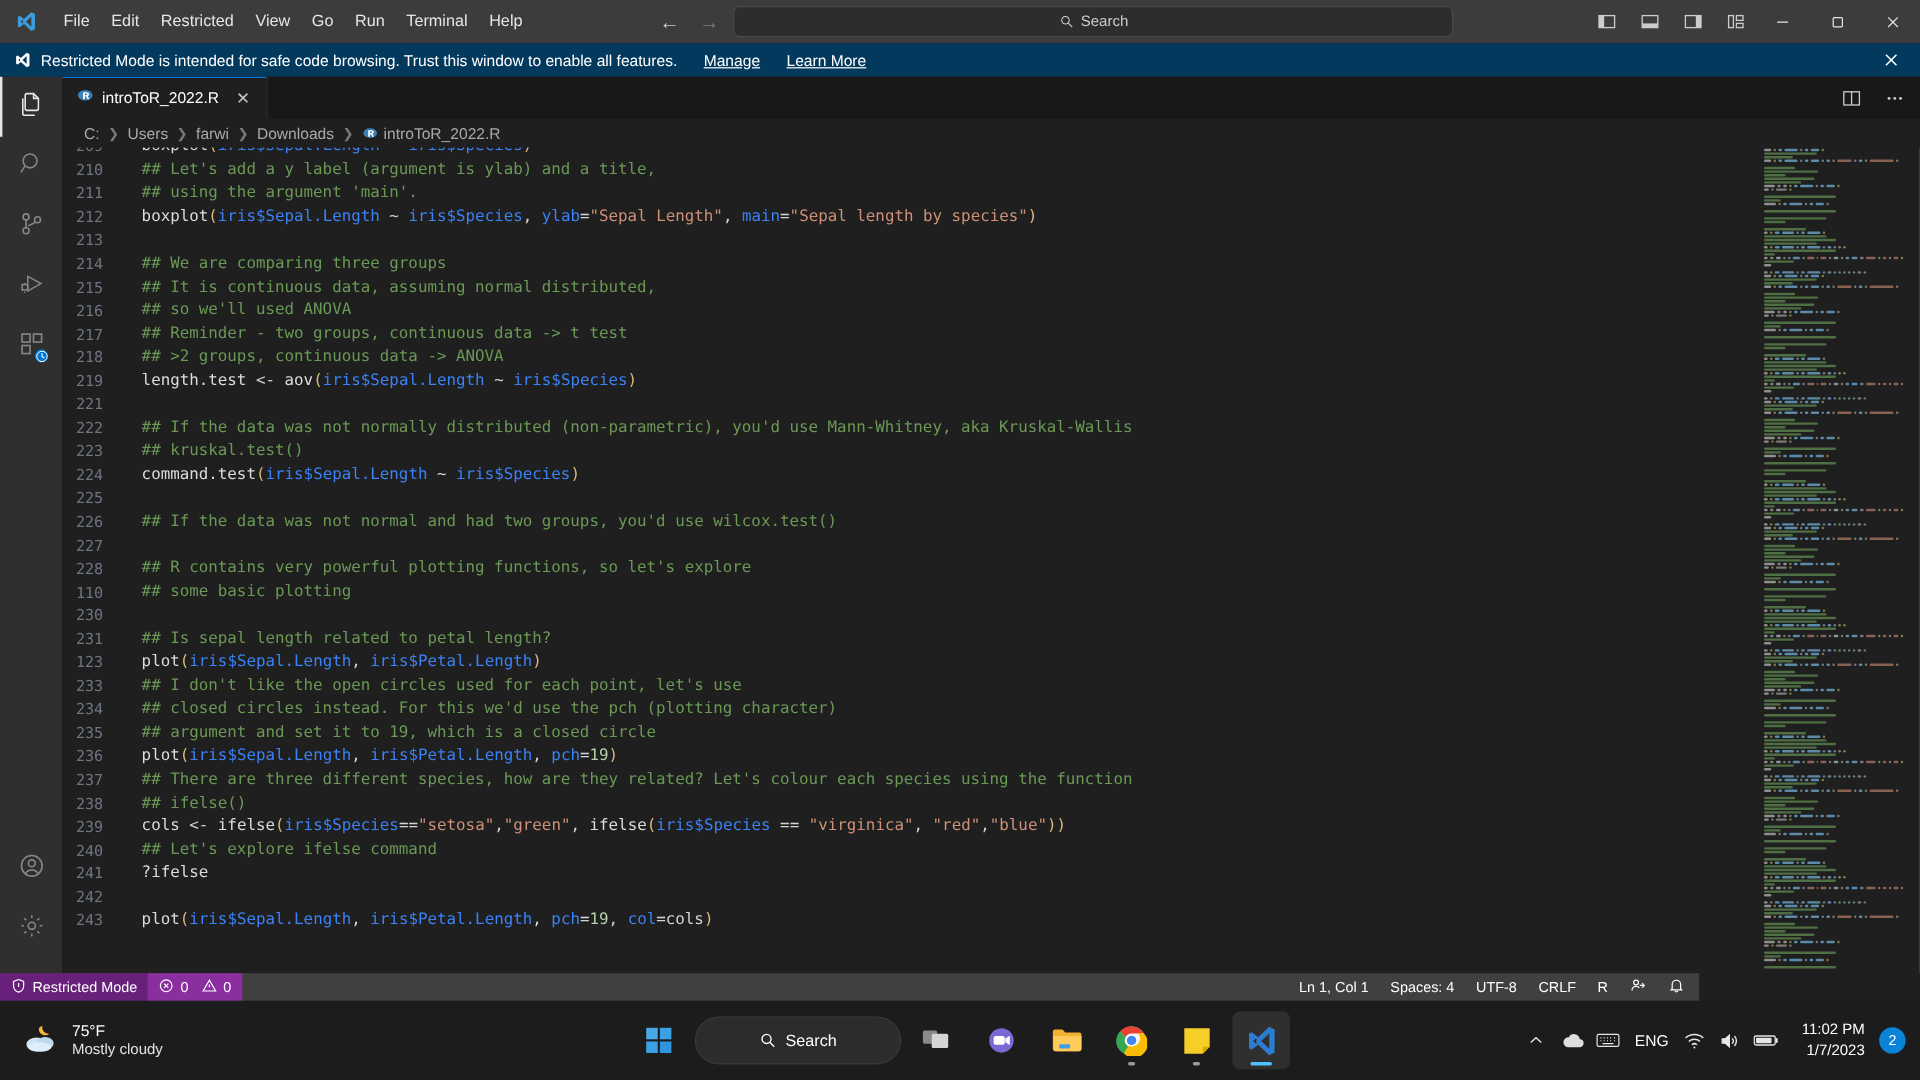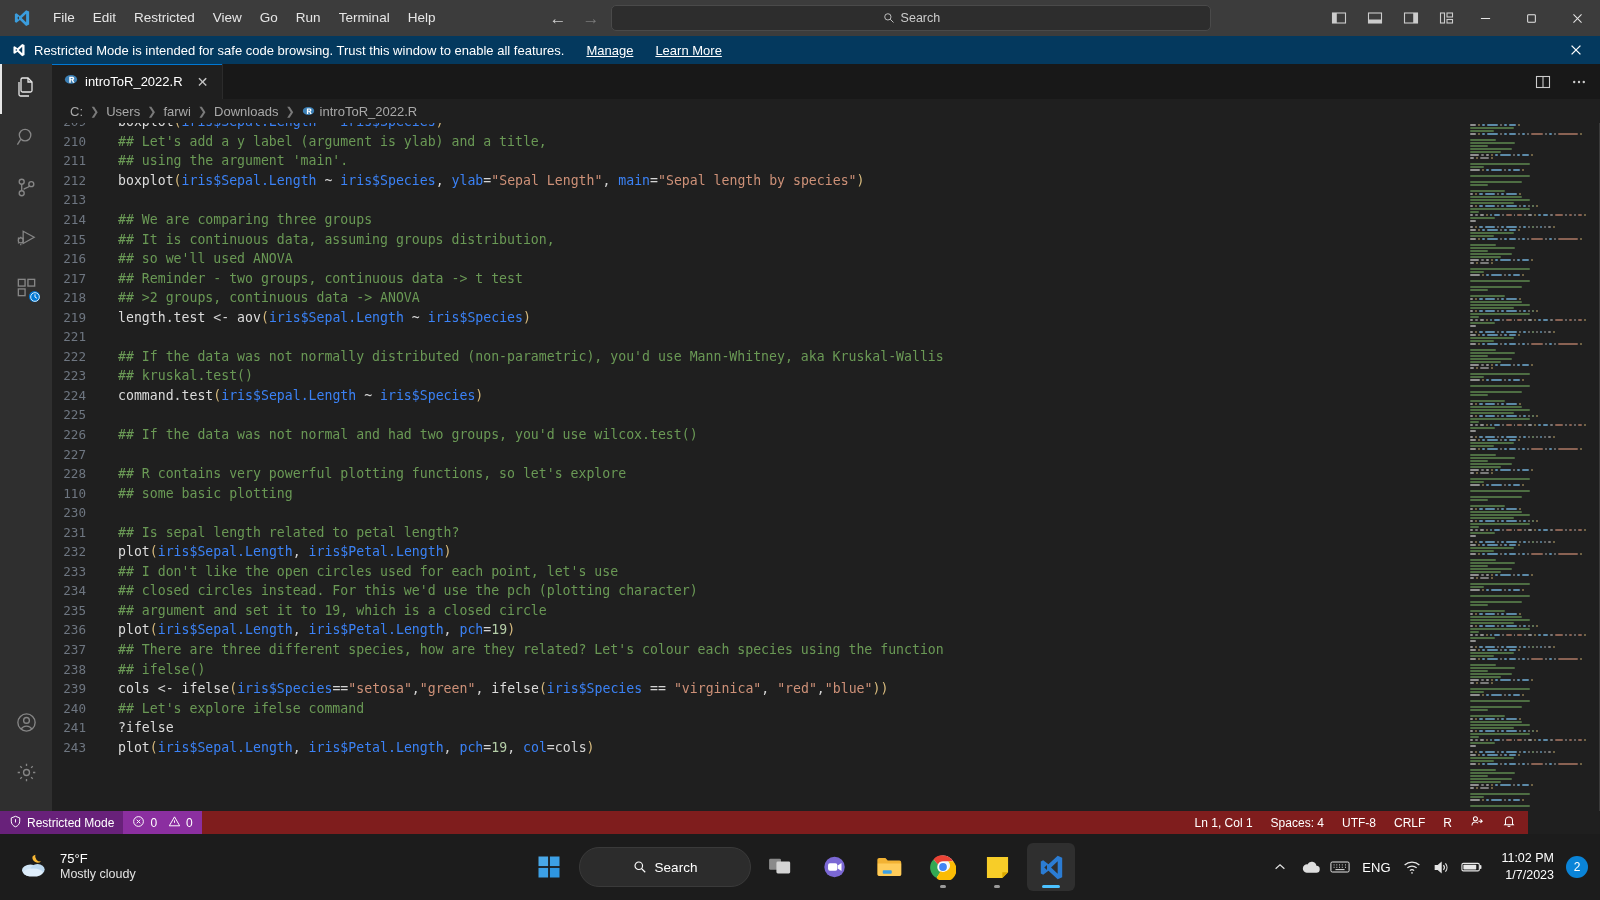--- a/index.html
+++ b/index.html
@@ -119,22 +119,22 @@
   
   .minimap { position: absolute; right: 14px; top: 0; width: 120px; height: 688px; overflow: hidden; }
   .mm-row { height: 3px; display: flex; gap: 2px; padding-left: 4px; align-items: center; }
   .mm-blk { height: 2px; border-radius: 1px; }
   .mm-slider { position: absolute; right: 0; top: 0; width: 1px; height: 688px; background: #3a3a3a; }
 
   .scrollbar-v { position: absolute; right: 0; top: 0; width: 14px; height: 688px; background: transparent; }
 
   
   .statusbar {
-    position: absolute; left: 0; top: 811px; width: 1528px; height: 23px;
-    background: #7f1d1d; display: flex; align-items: center;
+    position: absolute; left: 0; top: 811px; width: 1416px; height: 23px;
+    background: #404040; display: flex; align-items: center;
     color: #ffffff; font-size: 12px;
   }
   .sb-left { display: flex; align-items: center; height: 23px; }
   .sb-item { display: flex; align-items: center; gap: 5px; padding: 0 9px; height: 23px; }
   .sb-restricted { background: #68217a; padding-left: 9px; }
   .sb-problems { background: #8b2fa0; }
   .sb-right { position: absolute; right: 0; display: flex; align-items: center; height: 23px; }
 
   
   .taskbar {
@@ -382,46 +382,47 @@
     </div>
 
     <div class="codearea">
       <div class="code-scroll" id="code-scroll">
           <div class="cline"><span class="lnum">209</span><span class="ctext"><span class="c-fn">boxplot</span><span class="c-par">(</span><span class="c-var">iris</span><span class="c-var">$Sepal.Length</span><span class="c-op"> ~ </span><span class="c-var">iris</span><span class="c-var">$Species</span><span class="c-par">)</span></span></div>
           <div class="cline"><span class="lnum">210</span><span class="ctext"><span class="c-cmt">## Let's add a y label (argument is ylab) and a title,</span></span></div>
           <div class="cline"><span class="lnum">211</span><span class="ctext"><span class="c-cmt">## using the argument 'main'.</span></span></div>
           <div class="cline"><span class="lnum">212</span><span class="ctext"><span class="c-fn">boxplot</span><span class="c-par">(</span><span class="c-var">iris</span><span class="c-var">$Sepal.Length</span><span class="c-op"> ~ </span><span class="c-var">iris</span><span class="c-var">$Species</span><span class="c-plain">, </span><span class="c-var">ylab</span><span class="c-plain">=</span><span class="c-str">"Sepal Length"</span><span class="c-plain">, </span><span class="c-var">main</span><span class="c-plain">=</span><span class="c-str">"Sepal length by species"</span><span class="c-par">)</span></span></div>
           <div class="cline"><span class="lnum">213</span><span class="ctext"></span></div>
           <div class="cline"><span class="lnum">214</span><span class="ctext"><span class="c-cmt">## We are comparing three groups</span></span></div>
-          <div class="cline"><span class="lnum">215</span><span class="ctext"><span class="c-cmt">## It is continuous data, assuming groups distribution,</span></span></div>
+          <div class="cline"><span class="lnum">215</span><span class="ctext"><span class="c-cmt">## It is continuous data, assuming normal distributed,</span></span></div>
           <div class="cline"><span class="lnum">216</span><span class="ctext"><span class="c-cmt">## so we'll used ANOVA</span></span></div>
           <div class="cline"><span class="lnum">217</span><span class="ctext"><span class="c-cmt">## Reminder - two groups, continuous data -&gt; t test</span></span></div>
           <div class="cline"><span class="lnum">218</span><span class="ctext"><span class="c-cmt">## &gt;2 groups, continuous data -&gt; ANOVA</span></span></div>
           <div class="cline"><span class="lnum">219</span><span class="ctext"><span class="c-fn">length.test</span><span class="c-op"> &lt;- </span><span class="c-fn">aov</span><span class="c-par">(</span><span class="c-var">iris</span><span class="c-var">$Sepal.Length</span><span class="c-op"> ~ </span><span class="c-var">iris</span><span class="c-var">$Species</span><span class="c-par">)</span></span></div>
           <div class="cline"><span class="lnum">221</span><span class="ctext"></span></div>
           <div class="cline"><span class="lnum">222</span><span class="ctext"><span class="c-cmt">## If the data was not normally distributed (non-parametric), you'd use Mann-Whitney, aka Kruskal-Wallis</span></span></div>
           <div class="cline"><span class="lnum">223</span><span class="ctext"><span class="c-cmt">## kruskal.test()</span></span></div>
           <div class="cline"><span class="lnum">224</span><span class="ctext"><span class="c-fn">command.test</span><span class="c-par">(</span><span class="c-var">iris</span><span class="c-var">$Sepal.Length</span><span class="c-op"> ~ </span><span class="c-var">iris</span><span class="c-var">$Species</span><span class="c-par">)</span></span></div>
           <div class="cline"><span class="lnum">225</span><span class="ctext"></span></div>
           <div class="cline"><span class="lnum">226</span><span class="ctext"><span class="c-cmt">## If the data was not normal and had two groups, you'd use wilcox.test()</span></span></div>
           <div class="cline"><span class="lnum">227</span><span class="ctext"></span></div>
           <div class="cline"><span class="lnum">228</span><span class="ctext"><span class="c-cmt">## R contains very powerful plotting functions, so let's explore</span></span></div>
           <div class="cline"><span class="lnum">110</span><span class="ctext"><span class="c-cmt">## some basic plotting</span></span></div>
           <div class="cline"><span class="lnum">230</span><span class="ctext"></span></div>
           <div class="cline"><span class="lnum">231</span><span class="ctext"><span class="c-cmt">## Is sepal length related to petal length?</span></span></div>
-          <div class="cline"><span class="lnum">232</span><span class="ctext"><span class="c-fn">plot</span><span class="c-par">(</span><span class="c-var">iris</span><span class="c-var">$Sepal.Length</span><span class="c-plain">, </span><span class="c-var">iris</span><span class="c-var">$Petal.Length</span><span class="c-par">)</span></span></div>
+          <div class="cline"><span class="lnum">123</span><span class="ctext"><span class="c-fn">plot</span><span class="c-par">(</span><span class="c-var">iris</span><span class="c-var">$Sepal.Length</span><span class="c-plain">, </span><span class="c-var">iris</span><span class="c-var">$Petal.Length</span><span class="c-par">)</span></span></div>
           <div class="cline"><span class="lnum">233</span><span class="ctext"><span class="c-cmt">## I don't like the open circles used for each point, let's use</span></span></div>
           <div class="cline"><span class="lnum">234</span><span class="ctext"><span class="c-cmt">## closed circles instead. For this we'd use the pch (plotting character)</span></span></div>
           <div class="cline"><span class="lnum">235</span><span class="ctext"><span class="c-cmt">## argument and set it to 19, which is a closed circle</span></span></div>
           <div class="cline"><span class="lnum">236</span><span class="ctext"><span class="c-fn">plot</span><span class="c-par">(</span><span class="c-var">iris</span><span class="c-var">$Sepal.Length</span><span class="c-plain">, </span><span class="c-var">iris</span><span class="c-var">$Petal.Length</span><span class="c-plain">, </span><span class="c-var">pch</span><span class="c-plain">=</span><span class="c-num">19</span><span class="c-par">)</span></span></div>
           <div class="cline"><span class="lnum">237</span><span class="ctext"><span class="c-cmt">## There are three different species, how are they related? Let's colour each species using the function</span></span></div>
           <div class="cline"><span class="lnum">238</span><span class="ctext"><span class="c-cmt">## ifelse()</span></span></div>
           <div class="cline"><span class="lnum">239</span><span class="ctext"><span class="c-fn">cols</span><span class="c-op"> &lt;- </span><span class="c-fn">ifelse</span><span class="c-par">(</span><span class="c-var">iris</span><span class="c-var">$Species</span><span class="c-plain">==</span><span class="c-str">"setosa"</span><span class="c-plain">,</span><span class="c-str">"green"</span><span class="c-plain">, </span><span class="c-fn">ifelse</span><span class="c-par">(</span><span class="c-var">iris</span><span class="c-var">$Species</span><span class="c-plain"> == </span><span class="c-str">"virginica"</span><span class="c-plain">, </span><span class="c-str">"red"</span><span class="c-plain">,</span><span class="c-str">"blue"</span><span class="c-par">))</span></span></div>
           <div class="cline"><span class="lnum">240</span><span class="ctext"><span class="c-cmt">## Let's explore ifelse command</span></span></div>
           <div class="cline"><span class="lnum">241</span><span class="ctext"><span class="c-fn">?ifelse</span></span></div>
+          <div class="cline"><span class="lnum">242</span><span class="ctext"></span></div>
           <div class="cline"><span class="lnum">243</span><span class="ctext"><span class="c-fn">plot</span><span class="c-par">(</span><span class="c-var">iris</span><span class="c-var">$Sepal.Length</span><span class="c-plain">, </span><span class="c-var">iris</span><span class="c-var">$Petal.Length</span><span class="c-plain">, </span><span class="c-var">pch</span><span class="c-plain">=</span><span class="c-num">19</span><span class="c-plain">, </span><span class="c-var">col</span><span class="c-plain">=</span><span class="c-plain">cols</span><span class="c-par">)</span></span></div>
         </div>
       <div class="minimap" id="minimap">
           <div class="mm-row">
             <span class="mm-blk" style="background: rgb(143, 143, 143); width: 5.74px;"></span>
             <span class="mm-blk" style="background: rgb(138, 122, 82); width: 2px;"></span>
             <span class="mm-blk" style="background: rgb(92, 138, 168); width: 3.28px;"></span>
             <span class="mm-blk" style="background: rgb(92, 138, 168); width: 10.66px;"></span>
             <span class="mm-blk" style="background: rgb(122, 122, 122); width: 2.46px;"></span>
             <span class="mm-blk" style="background: rgb(92, 138, 168); width: 3.28px;"></span>

